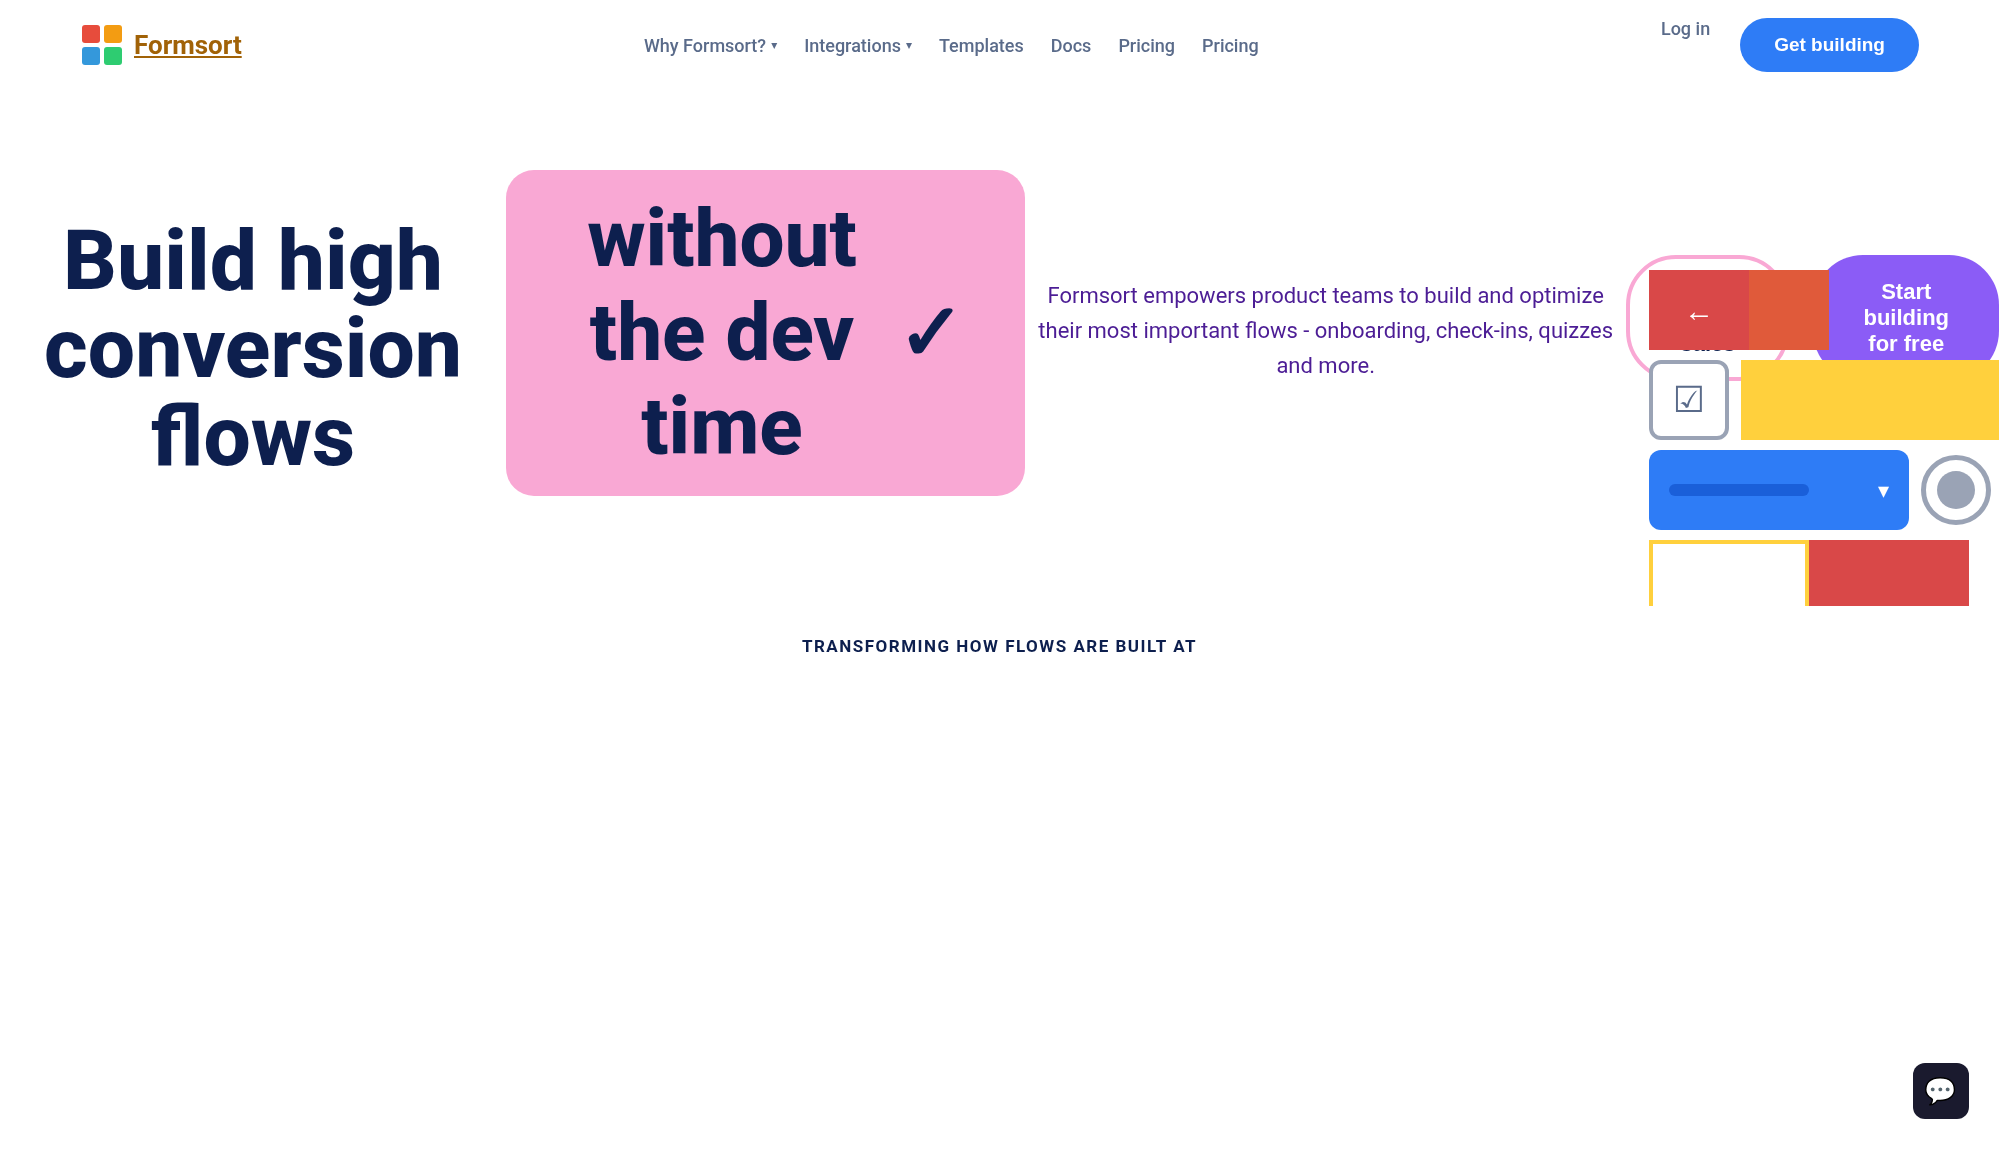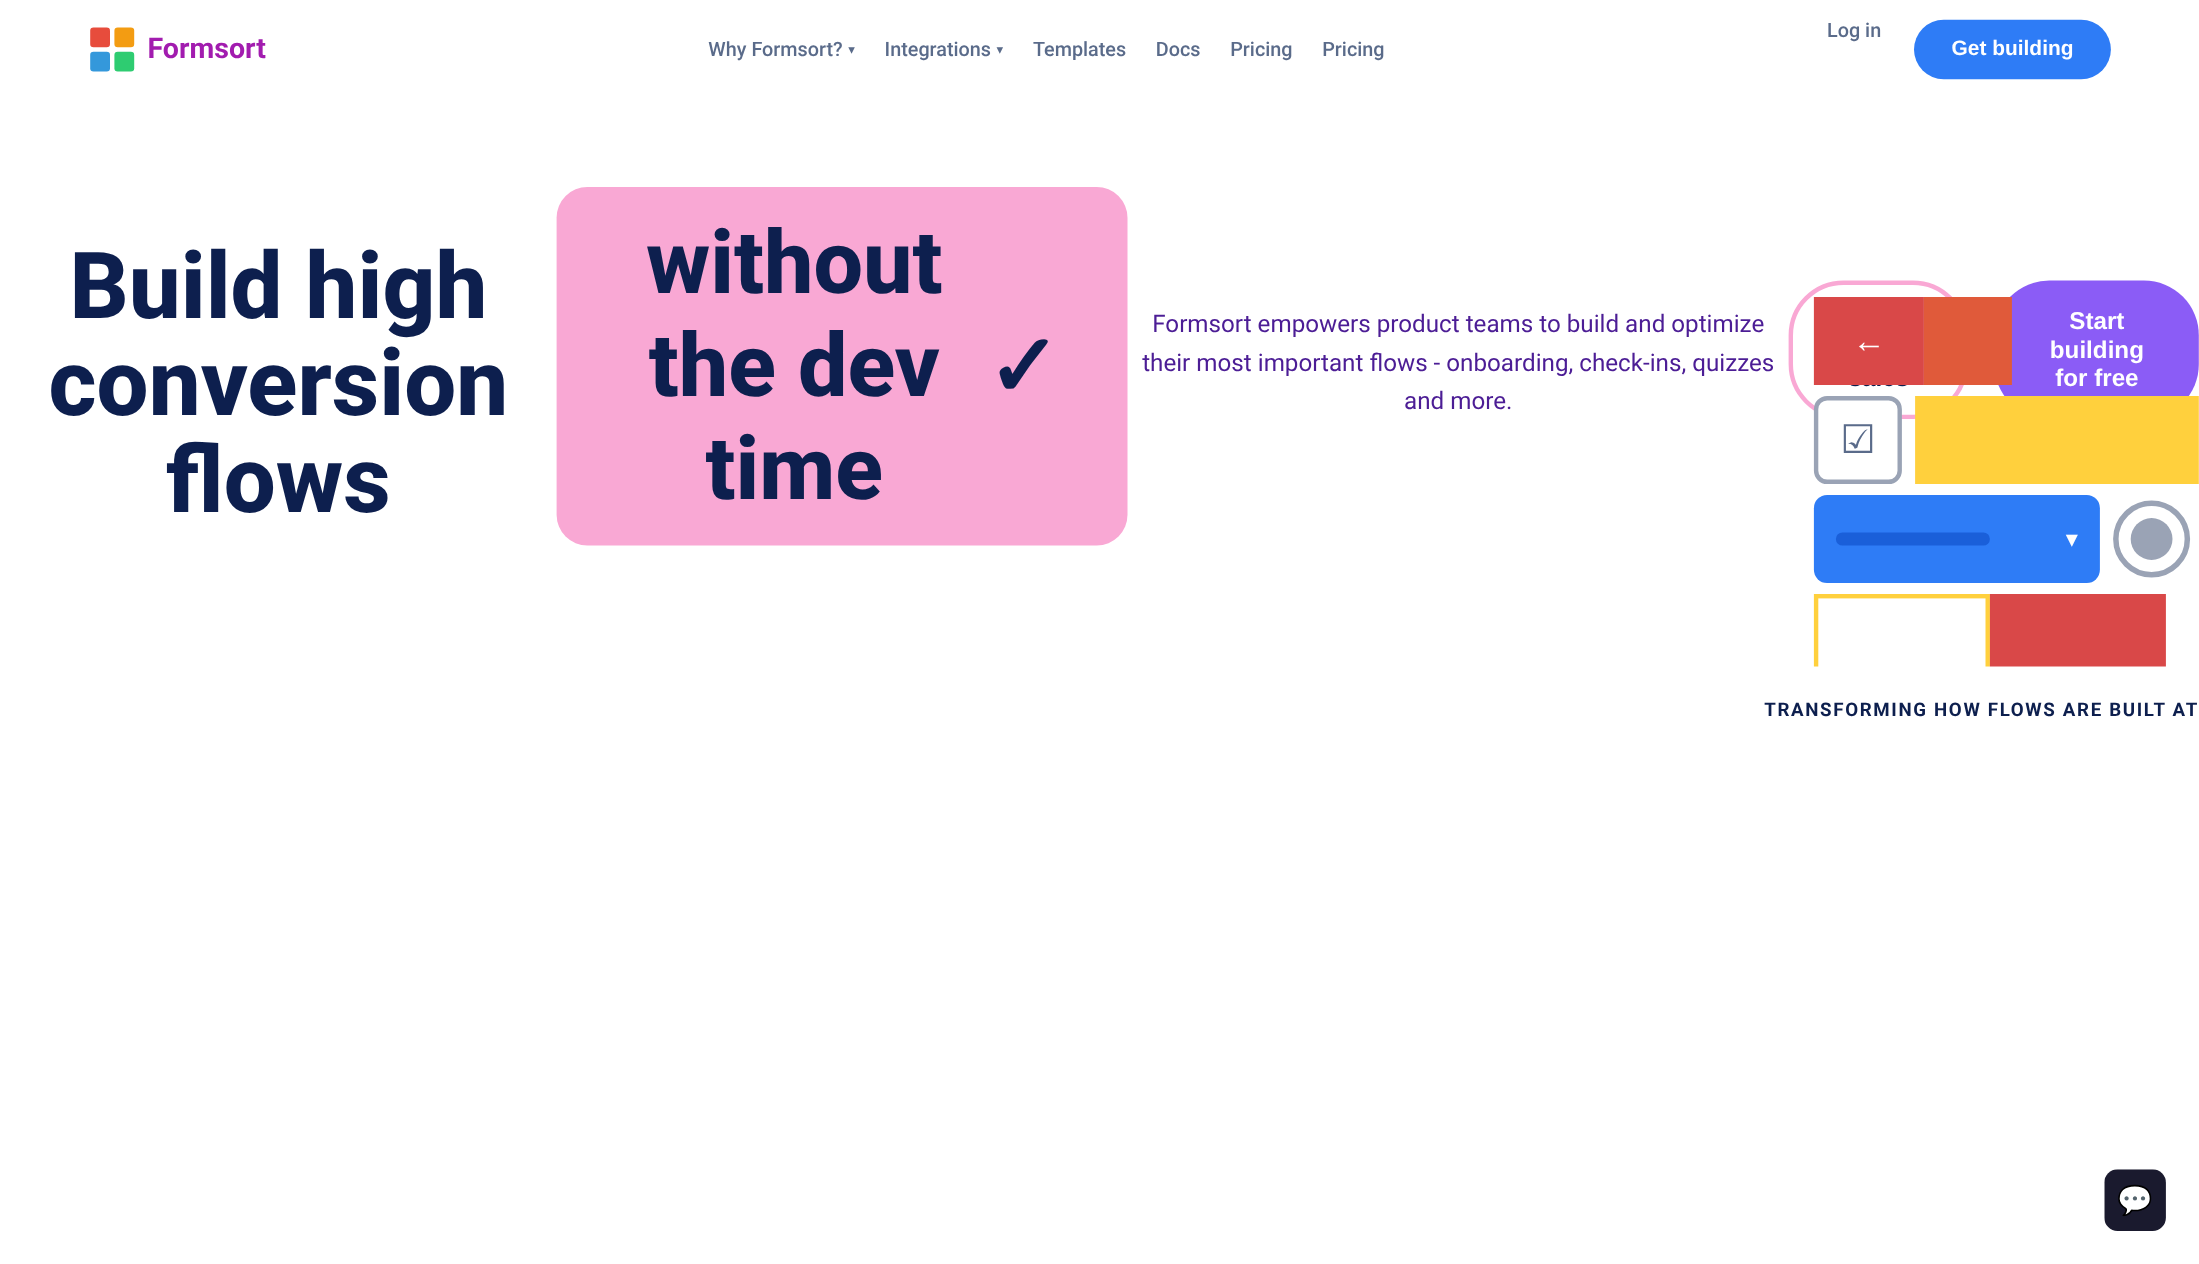--- a/index.html
+++ b/index.html
@@ -34,21 +34,22 @@
     }
 
     .logo-icon {
       width: 44px;
       height: 44px;
     }
 
     .logo-text {
       font-size: 26px;
       font-weight: 700;
-      color: #a21caf;
+      color: #a16207;
+      text-decoration: underline;
     }
 
     .nav-links {
       display: flex;
       align-items: center;
       gap: 27px;
       list-style: none;
     }
 
     .nav-links li a {
@@ -303,21 +304,20 @@
       text-align: center;
       padding: 30px 0 0 0;
     }
 
     .bottom-banner-text {
       font-size: 17px;
       font-weight: 700;
       color: #0d1f4e;
       letter-spacing: 1.5px;
       text-transform: uppercase;
-      text-align: right;
     }
 
     
     .chat-widget {
       position: fixed;
       bottom: 30px;
       right: 30px;
       width: 56px;
       height: 56px;
       background: #1a1a2e;

